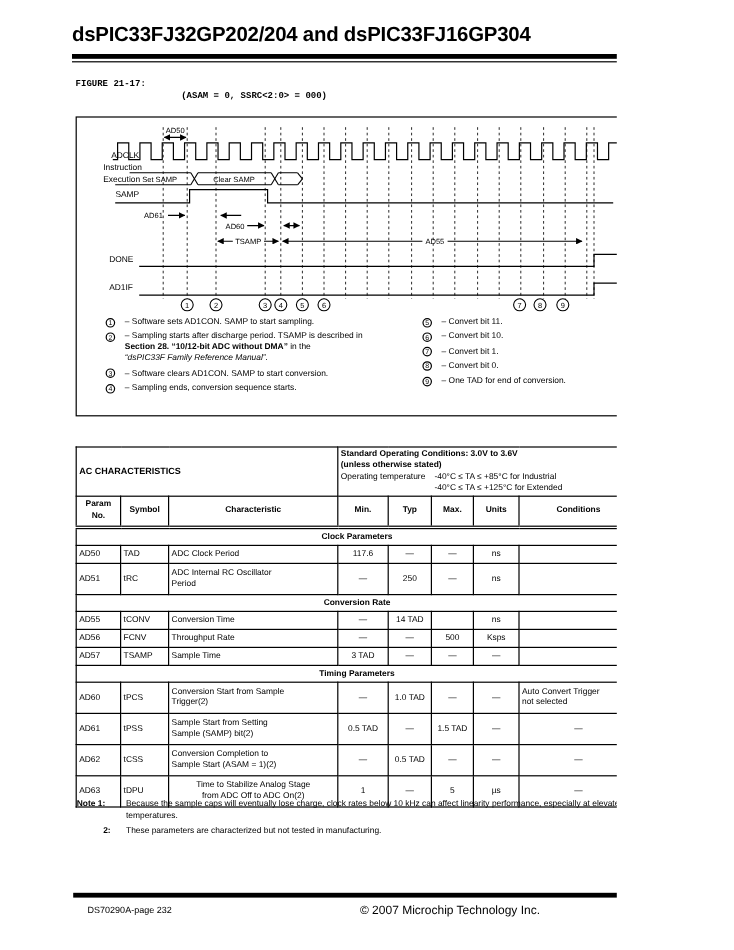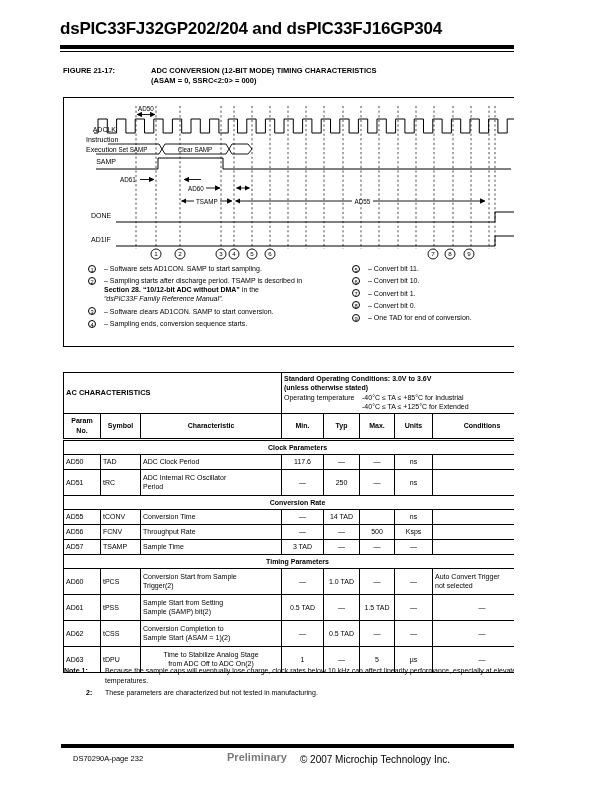--- a/index.html
+++ b/index.html
@@ -5,21 +5,21 @@
   html,body{margin:0;padding:0;background:#fff;}
   .page{position:relative;width:514px;height:792px;background:#fff;overflow:hidden;
         font-family:"Liberation Sans",sans-serif;color:#000;}
 
   
   .doc-title{position:absolute;left:60px;top:19px;font-size:17px;font-weight:bold;letter-spacing:-0.2px;}
   .rule-a{position:absolute;left:60px;top:45px;width:492px;height:3.5px;background:#000;}
   .rule-b{position:absolute;left:60px;top:50.5px;width:492px;height:1.5px;background:#000;}
 
   
-  .figcap{position:absolute;left:63px;top:66px;font-size:7.5px;font-weight:bold;display:flex;line-height:1.35;}
+  .figcap{position:absolute;left:63px;top:66px;font-size:7.5px;font-weight:bold;display:flex;line-height:1.35;font-family:Liberation Mono, monospace;}
   .figcap .lab{width:88px;flex:0 0 88px;}
 
   
   .figbox{position:absolute;left:63px;top:97px;width:468px;height:248px;border:1px solid #000;}
   svg text{font-family:"Liberation Sans",sans-serif;}
   .sig{font-size:7px;}
   .ann{font-size:6.3px;}
 
   
   .fignotes{position:absolute;left:24px;top:166px;right:4px;display:flex;font-size:7px;line-height:1.3;}
@@ -73,21 +73,21 @@
 
 <div class="page">
 
   <div class="doc-title">dsPIC33FJ32GP202/204 and dsPIC33FJ16GP304</div>
   <div class="rule-a"></div>
   <div class="rule-b"></div>
 
   <div class="figcap">
     <span class="lab">FIGURE 21-17:</span>
     <span>
-      <span>ADC CONVERSION (12-BIT MODE) TIMING CHARACTERISTICS</span><br>
+      <br>
       <span>(ASAM = 0, SSRC&lt;2:0&gt; = 000)</span>
     </span>
   </div>
 
   <div class="figbox">
     <svg class="timing" width="468" height="163" viewBox="0 0 468 163">
       <defs>
         <marker id="ar" viewBox="0 0 6 6" markerWidth="6" markerHeight="6" refX="5.5" refY="3" orient="auto-start-reverse">
           <path d="M0 0 L6 3 L0 6 z"></path>
         </marker>
@@ -387,16 +387,15 @@
       <span>Because the sample caps will eventually lose charge, clock rates below 10 kHz can affect linearity performance, especially at elevated temperatures.</span>
     </div>
     <div class="bnote">
       <span class="bl2">2:</span>
       <span>These parameters are characterized but not tested in manufacturing.</span>
     </div>
   </div>
 
   <div class="fbar"></div>
   <div class="f-left">DS70290A-page 232</div>
-  <div class="f-center">Preliminary</div>
   <div class="f-right">© 2007 Microchip Technology Inc.</div>
 
 </div>
 
 </body></html>

